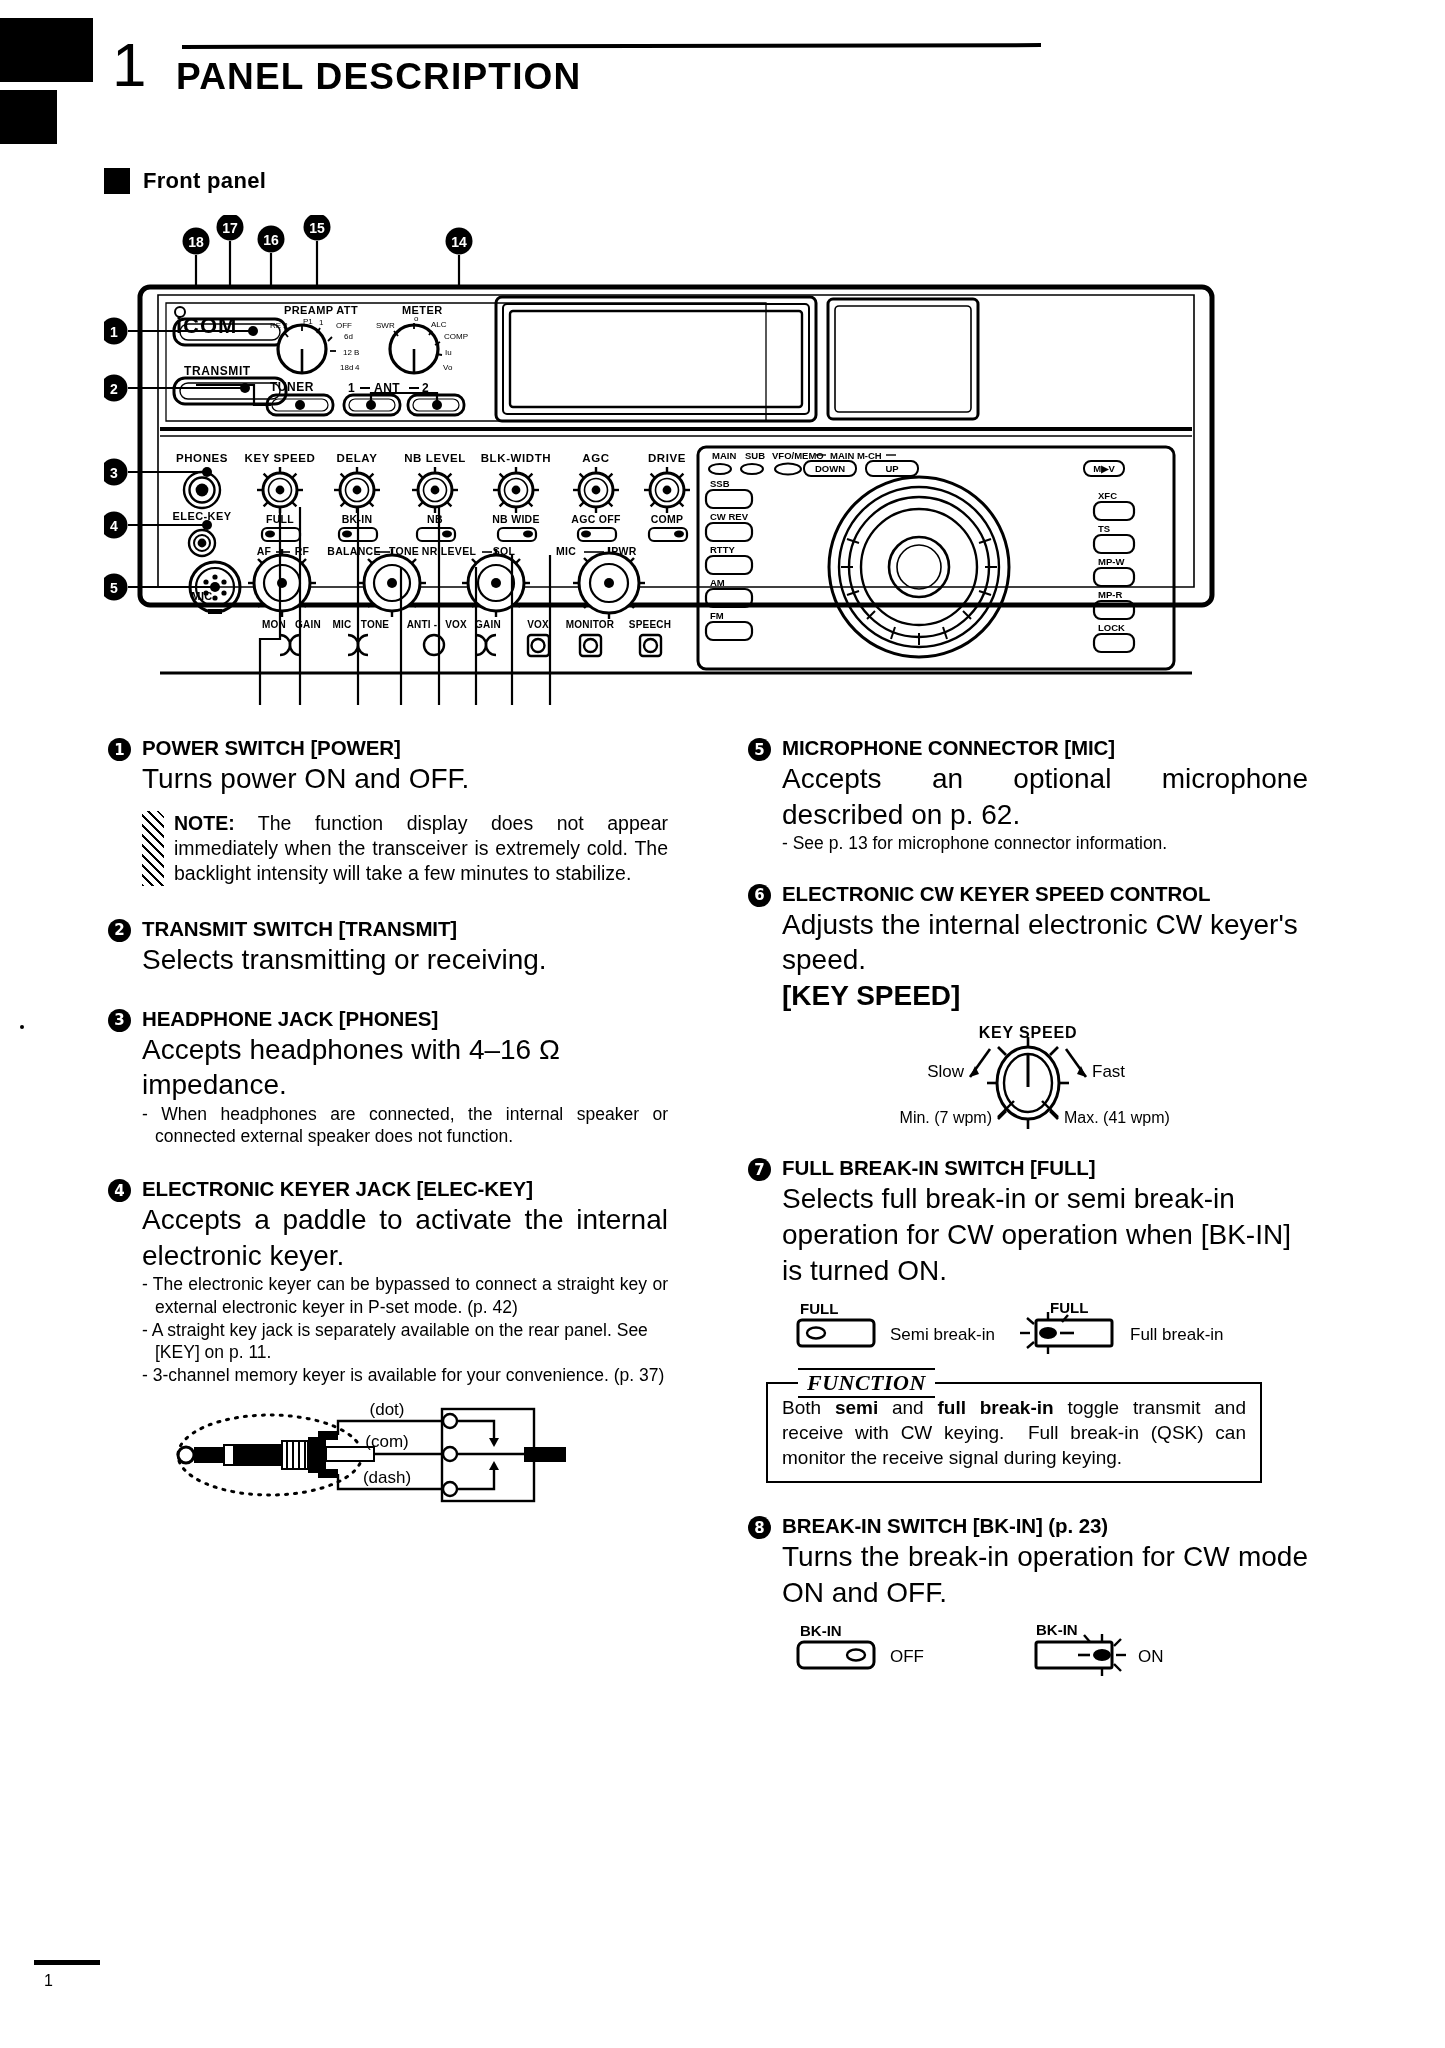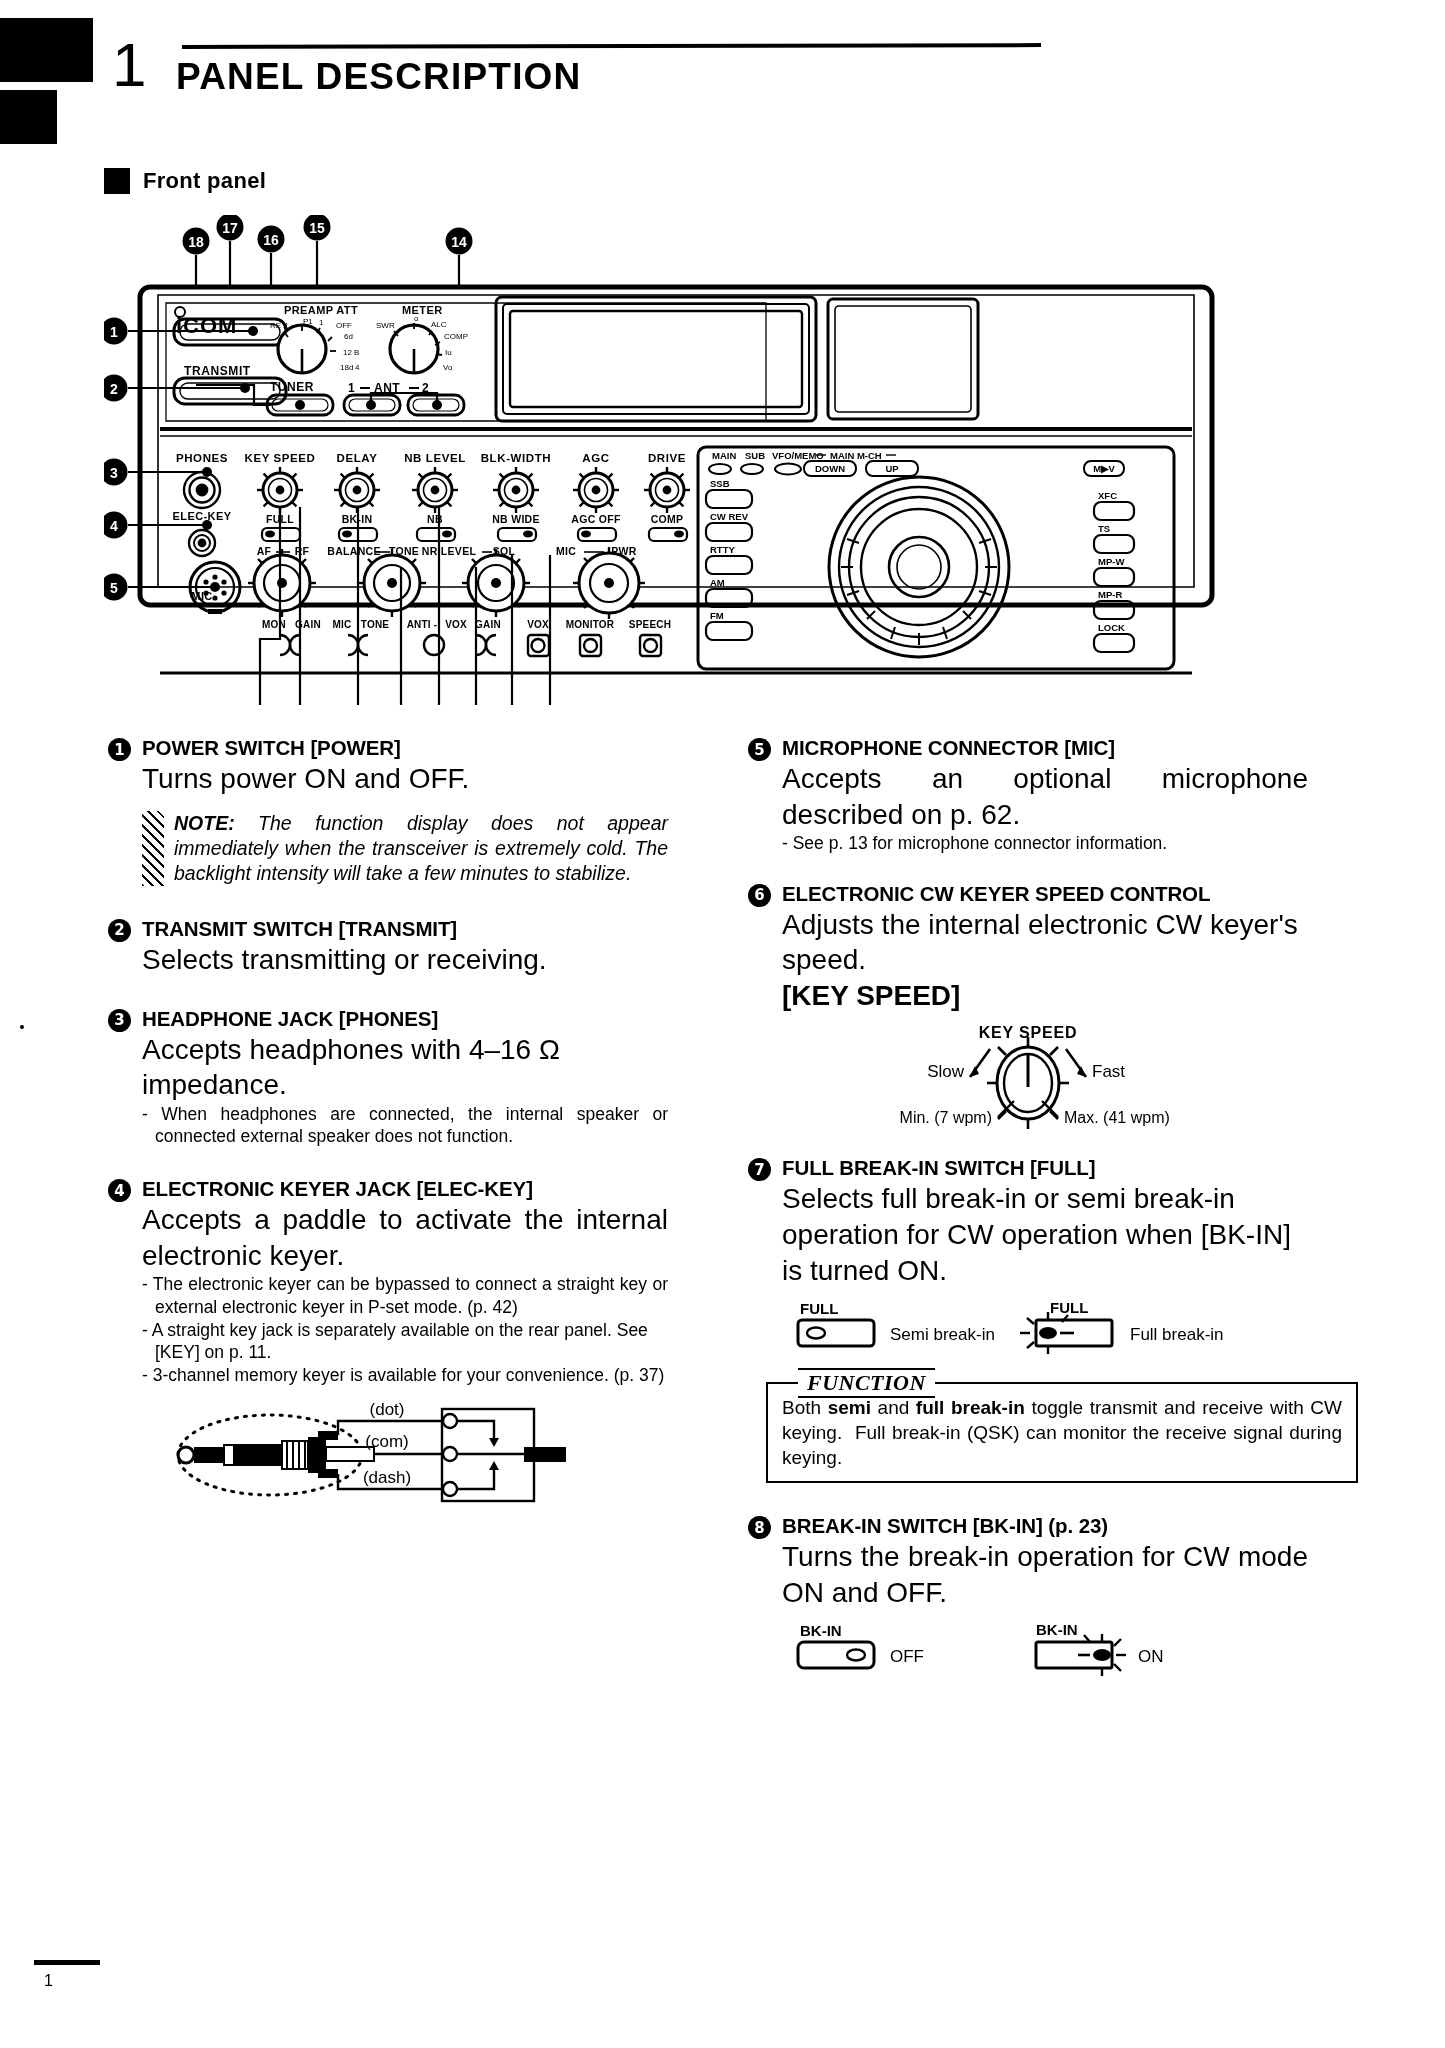--- a/index.html
+++ b/index.html
@@ -44,29 +44,29 @@
           margin-top:3px;font-family:"DejaVu Sans",sans-serif;}
   .h-title{font-size:20.5px;font-weight:bold;line-height:1.24;letter-spacing:-0.1px;}
   .h-title .pg{font-weight:bold;}
   .body{font-size:28px;line-height:1.27;margin-left:34px;text-align:justify;}
   .body.nj{text-align:left;}
   .dash{font-size:17.5px;line-height:1.3;margin-left:34px;text-align:justify;
         padding-left:13px;text-indent:-13px;}
   .dash.nj{text-align:left;}
 
   
-  .note{margin:14px 0 0 34px;display:flex;gap:10px;font-style:italic;}
+  .note{margin:14px 0 0 34px;display:flex;gap:10px;}
   .hatch{flex:0 0 auto;width:22px;
     background:repeating-linear-gradient(45deg,#000 0 2px,#fff 2px 7px);}
   .note-txt{font-size:19.5px;line-height:1.29;text-align:justify;flex:1;}
   .note-txt b{font-weight:bold;}
 
   
   .funcbox{margin:20px 0 0 18px;position:relative;border:2px solid #000;padding:12px 14px 11px 14px;
-           width:592px;box-sizing:border-box;}
+           width:496px;box-sizing:border-box;}
   .funcbox .label{position:absolute;left:30px;top:-16px;background:#fff;padding:0 9px;
       font-size:22px;font-style:italic;font-weight:bold;letter-spacing:.5px;
       border-top:2px solid #000;border-bottom:2px solid #000;font-family:"Liberation Serif",serif;}
   .funcbox .ftxt{font-size:19px;line-height:1.3;text-align:justify;}
   .funcbox .ftxt b{font-weight:bold;}
 
   
   .fig{margin-left:34px;margin-top:8px;}
 
   

